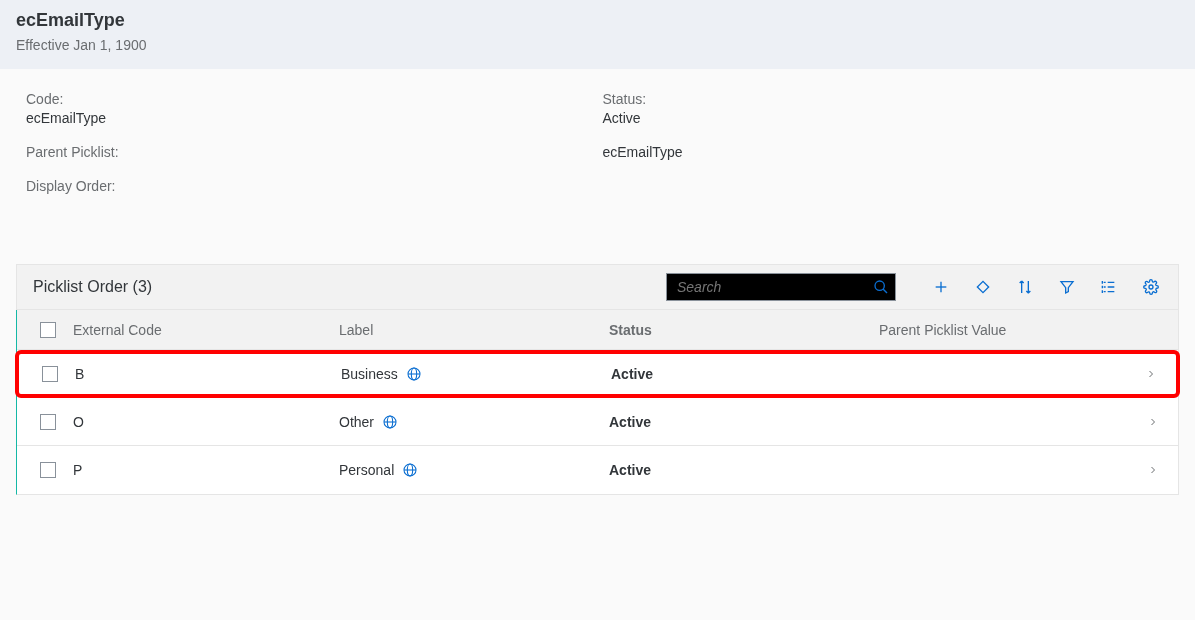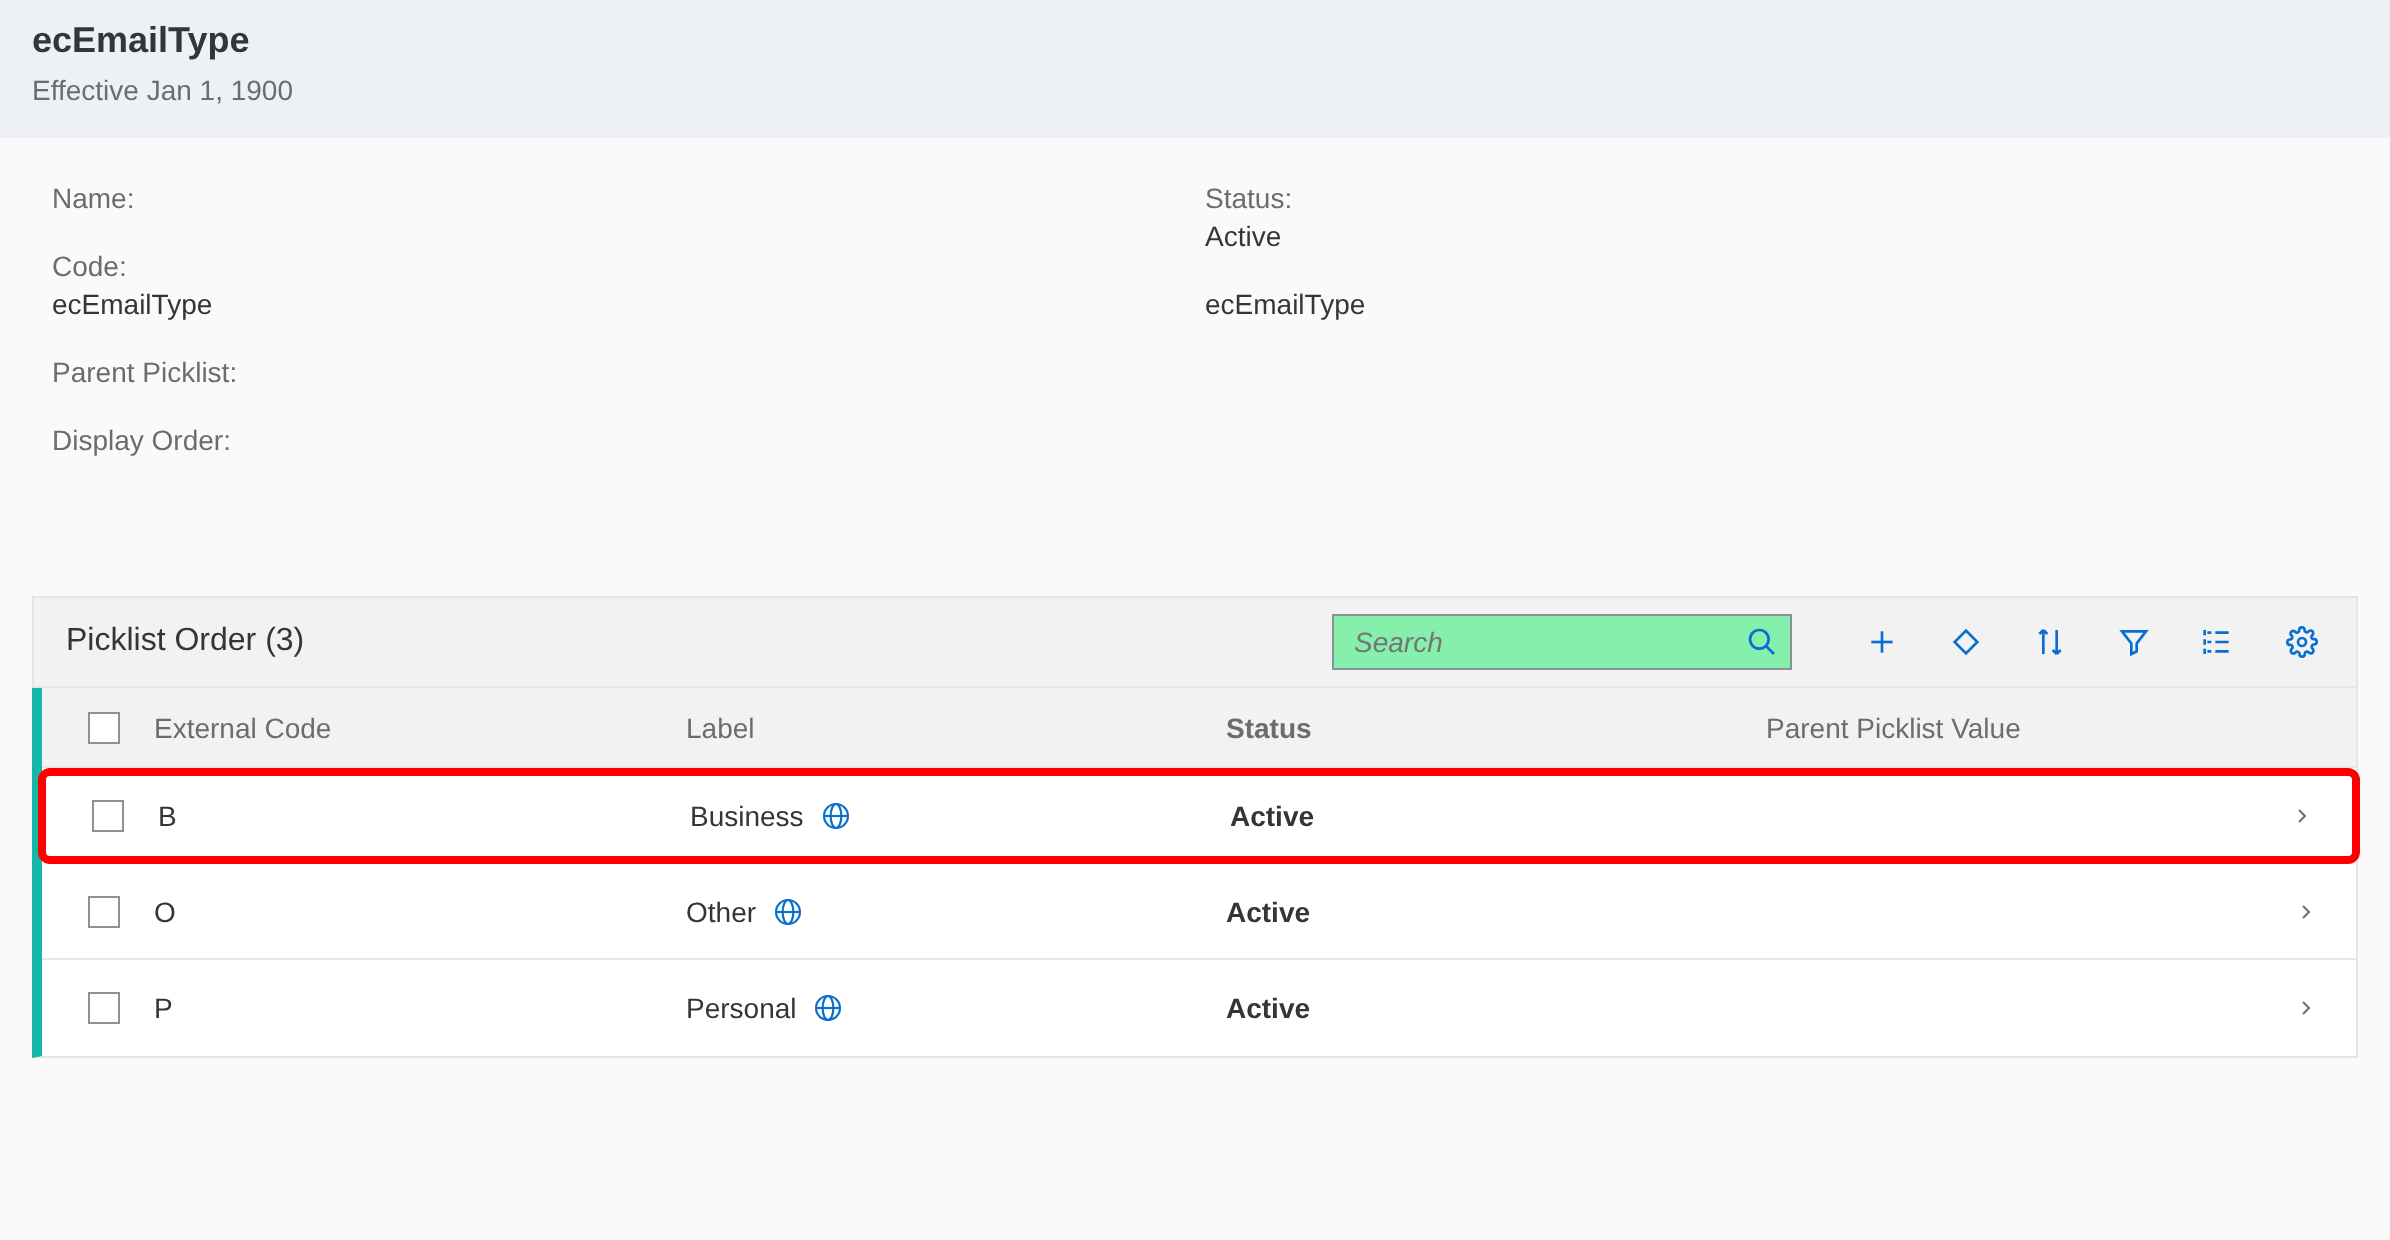--- a/index.html
+++ b/index.html
@@ -57,21 +57,21 @@
     flex: 0 0 auto;
   }
   .section-title .count {
     color: #32363a;
   }
   .spacer { flex: 1; }
   .search-box {
     display: flex;
     align-items: center;
     border: 1px solid #89919a;
-    background: #86efac;
+    background: #000000;
     height: 28px;
     width: 230px;
     padding: 0 6px 0 10px;
     margin-right: 18px;
   }
   .search-box input {
     border: none;
     outline: none;
     flex: 1;
     font-size: 14px;
@@ -83,21 +83,21 @@
     width: 30px;
     display: flex;
     align-items: center;
     justify-content: center;
     color: #0a6ed1;
     cursor: pointer;
     margin-left: 12px;
   }
   .table {
     margin: 0 16px;
-    border-left: 5px solid #14b8a6;
+    border-left: 1px solid #14b8a6;
     border-right: 1px solid #e5e5e5;
     border-bottom: 1px solid #e5e5e5;
     background: #fff;
   }
   .row {
     display: flex;
     align-items: center;
     min-height: 48px;
     border-bottom: 1px solid #e5e5e5;
     padding: 0 10px;
@@ -135,24 +135,20 @@
 </head>
 <body>
 
 <div class="header">
   <h1>ecEmailType</h1>
   <div class="subtitle">Effective Jan 1, 1900</div>
 </div>
 
 <div class="details">
   <div class="details-col">
-    <div class="field">
-      <div class="field-label">Name:</div>
-      <div class="field-value"></div>
-    </div>
     <div class="field">
       <div class="field-label">Code:</div>
       <div class="field-value">ecEmailType</div>
     </div>
     <div class="field">
       <div class="field-label">Parent Picklist:</div>
       <div class="field-value"></div>
     </div>
     <div class="field">
       <div class="field-label">Display Order:</div>

